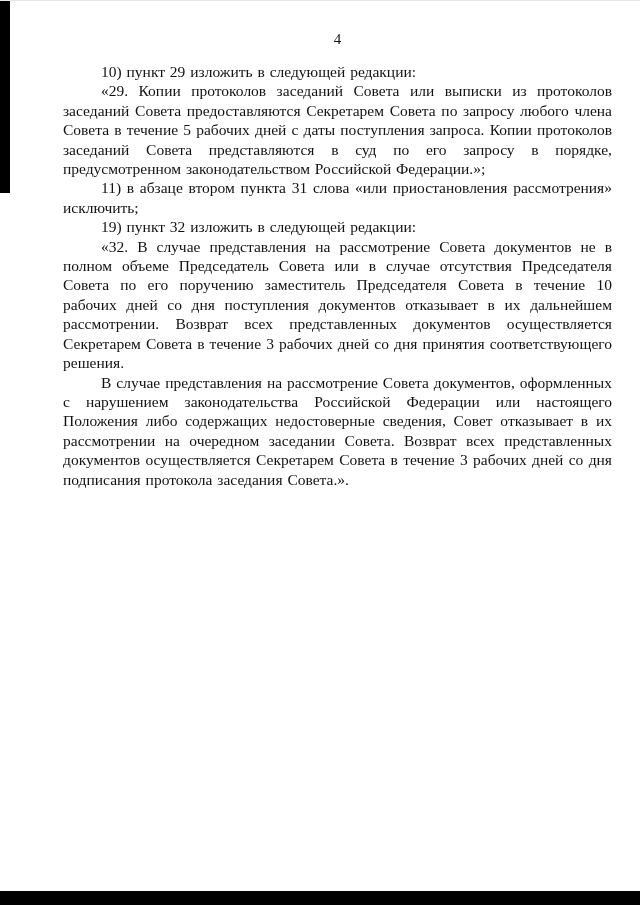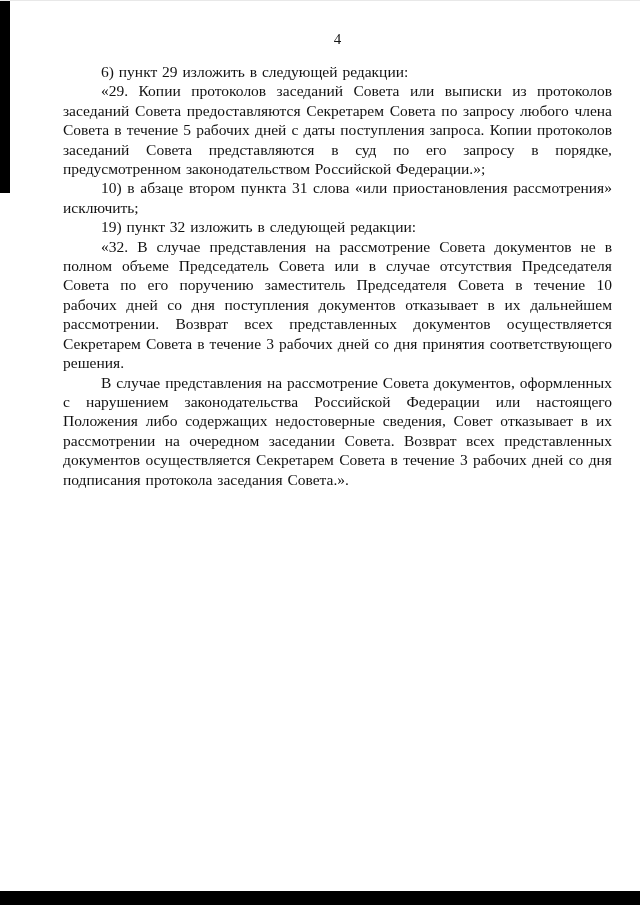--- a/index.html
+++ b/index.html
@@ -67,20 +67,20 @@
 </head>
 <body>
 
 <div class="page">
   <div class="scan-edge-left"></div>
   <div class="scan-edge-bottom"></div>
 
   <div class="page-number">4</div>
 
   <div class="content">
-    <p>6) пункт 29 изложить в следующей редакции:</p>
+    <p>10) пункт 29 изложить в следующей редакции:</p>
     <p>«29. Копии протоколов заседаний Совета или выписки из протоколов заседаний Совета предоставляются Секретарем Совета по запросу любого члена Совета в течение 5 рабочих дней с даты поступления запроса. Копии протоколов заседаний Совета представляются в суд по его запросу в порядке, предусмотренном законодательством Российской Федерации.»;</p>
-    <p>10) в абзаце втором пункта 31 слова «или приостановления рассмотрения» исключить;</p>
+    <p>11) в абзаце втором пункта 31 слова «или приостановления рассмотрения» исключить;</p>
     <p>19) пункт 32 изложить в следующей редакции:</p>
     <p>«32. В случае представления на рассмотрение Совета документов не в полном объеме Председатель Совета или в случае отсутствия Председателя Совета по его поручению заместитель Председателя Совета в течение 10 рабочих дней со дня поступления документов отказывает в их дальнейшем рассмотрении. Возврат всех представленных документов осуществляется Секретарем Совета в течение 3 рабочих дней со дня принятия соответствующего решения.</p>
     <p>В случае представления на рассмотрение Совета документов, оформленных с нарушением законодательства Российской Федерации или настоящего Положения либо содержащих недостоверные сведения, Совет отказывает в их рассмотрении на очередном заседании Совета. Возврат всех представленных документов осуществляется Секретарем Совета в течение 3 рабочих дней со дня подписания протокола заседания Совета.».</p>
   </div>
 </div>
 
 </body></html>

